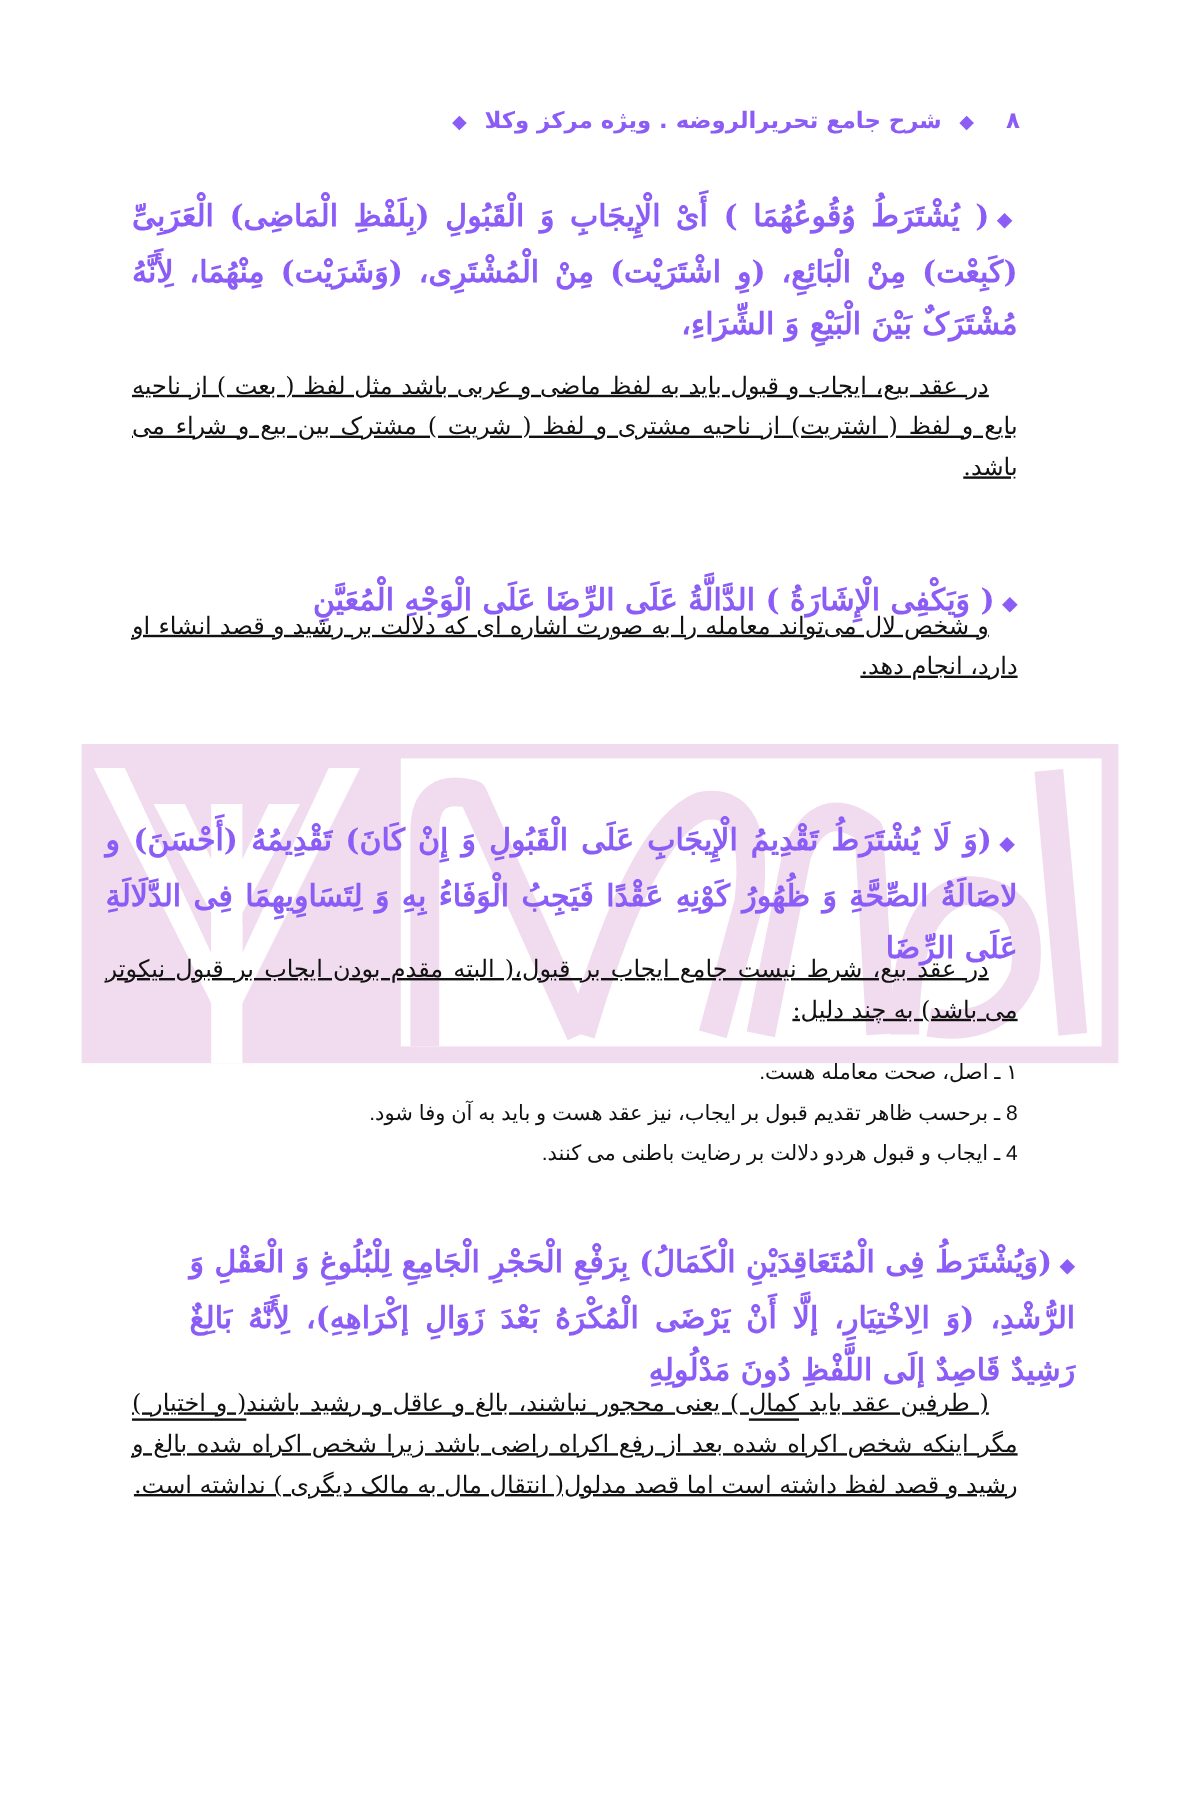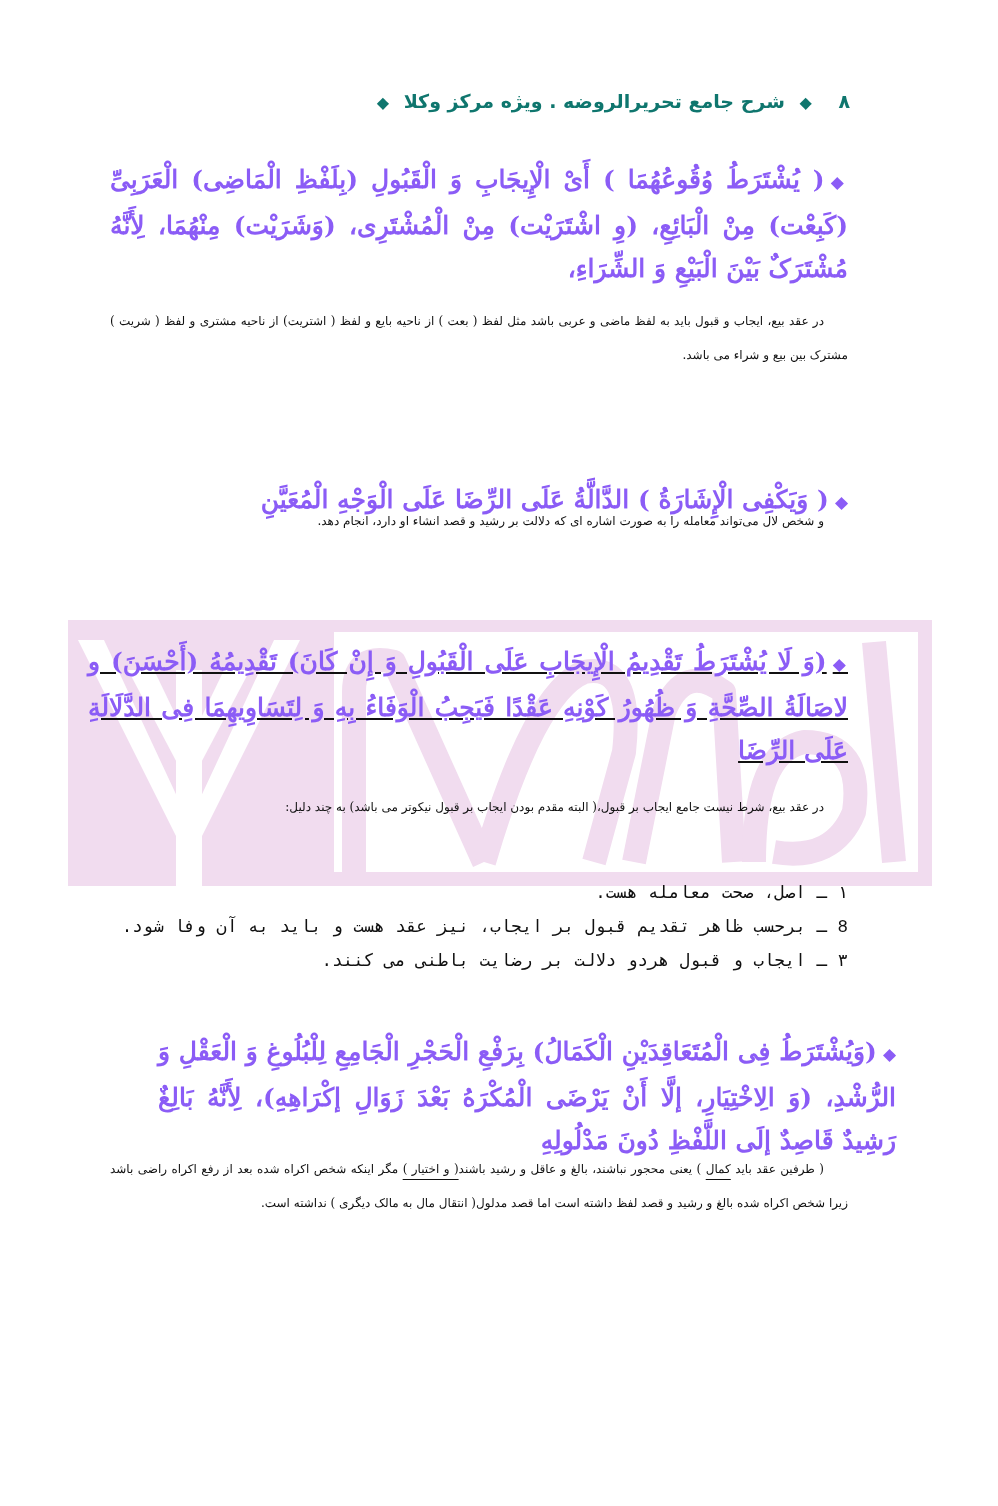--- a/index.html
+++ b/index.html
@@ -19,39 +19,40 @@
     background: #ffffff;
   }
   .wm-svg { position: absolute; left: 0; top: 0; }
 
   .content { position: absolute; left: 0; top: 0; width: 998px; z-index: 1; }
 
   .header {
     position: absolute; top: 84px; left: 360px; width: 490px; height: 34px;
     direction: rtl; text-align: right;
     font-family: "DejaVu Sans", sans-serif; font-weight: bold; font-size: 19px;
-    line-height: 34px; color: #0f766e;
+    line-height: 34px; color: #8b5cf6;
   }
   .header .diamond { font-size: 16px; margin: 0 8px; }
   .header .pagenum { margin-left: 12px; }
 
   .block { position: absolute; left: 110px; width: 738px; direction: rtl; text-align: justify; }
   .arabic {
     font-family: "DejaVu Serif", serif; font-weight: bold; font-size: 25px;
     line-height: 43px; color: #8b5cf6;
     text-align-last: right;
   }
   .persian {
-    font-family: "DejaVu Serif", serif; font-size: 12px; line-height: 34px; color: #111;
+    font-family: "DejaVu Serif", serif; font-size: 20px; line-height: 34px; color: #111;
     text-align-last: right;
+    text-decoration: underline;
   }
   .persian.indent { text-indent: 24px; }
   .bullet { font-size: 17px; margin-left: 6px; }
   .ul { text-decoration: underline; text-underline-offset: 6px; }
-  .list-item { font-family: Liberation Mono, monospace; font-size: 17.5px; line-height: 34px; text-align: right; }
+  .list-item { font-family: Liberation Sans, sans-serif; font-size: 17.5px; line-height: 34px; text-align: right; }
 </style>
 </head>
 <body>
 
 <div class="page">
 
   <div class="watermark">
     <svg class="wm-svg" width="864" height="266">
 
       <g fill="#ffffff">
@@ -91,30 +92,30 @@
       <div class="persian indent">در عقد بیع، ایجاب و قبول باید به لفظ ماضی و عربی باشد مثل لفظ ( بعت ) از ناحیه بایع و لفظ ( اشتریت) از ناحیه مشتری و لفظ ( شریت ) مشترک بین بیع و شراء می باشد.</div>
     </div>
 
     <div class="block" style="top:478px;">
       <div class="arabic"><span class="bullet">◆</span><span>( وَیَکْفِی الْإِشَارَةُ ) الدَّالَّةُ عَلَى الرِّضَا عَلَى الْوَجْهِ الْمُعَیَّنِ</span></div>
     </div>
     <div class="block" style="top:504px;">
       <div class="persian indent">و شخص لال می‌تواند معامله را به صورت اشاره ای که دلالت بر رشید و قصد انشاء او دارد، انجام دهد.</div>
     </div>
 
-    <div class="block" style="top:640px; left:88px; width:760px;text-decoration:underline;">
+    <div class="block" style="top:678px; left:88px; width:760px;">
       <div class="arabic"><span class="bullet">◆</span><span>(وَ لَا یُشْتَرَطُ تَقْدِیمُ الْإِیجَابِ عَلَى الْقَبُولِ وَ إِنْ کَانَ) تَقْدِیمُهُ (أَحْسَنَ) و لاصَالَةُ الصِّحَّةِ وَ ظُهُورُ کَوْنِهِ عَقْدًا فَیَجِبُ الْوَفَاءُ بِهِ وَ لِتَسَاوِیهِمَا فِی الدَّلَالَةِ عَلَى الرِّضَا</span></div>
     </div>
     <div class="block" style="top:790px; left:88px; width:760px;">
       <div class="persian indent">در عقد بیع، شرط نیست جامع ایجاب بر قبول،( البته مقدم بودن ایجاب بر قبول نیکوتر می باشد) به چند دلیل:</div>
     </div>
     <div class="block" style="top:876px;">
       <div class="list-item">۱ ـ اصل، صحت معامله هست.</div>
       <div class="list-item">8 ـ برحسب ظاهر تقدیم قبول بر ایجاب، نیز عقد هست و باید به آن وفا شود.</div>
-      <div class="list-item">۳ ـ ایجاب و قبول هردو دلالت بر رضایت باطنی می کنند.</div>
+      <div class="list-item">4 ـ ایجاب و قبول هردو دلالت بر رضایت باطنی می کنند.</div>
     </div>
 
     <div class="block" style="top:1030px;margin-left:48px;">
       <div class="arabic"><span class="bullet">◆</span><span>(وَیُشْتَرَطُ فِی الْمُتَعَاقِدَیْنِ الْکَمَالُ) بِرَفْعِ الْحَجْرِ الْجَامِعِ لِلْبُلُوغِ وَ الْعَقْلِ وَ الرُّشْدِ، (وَ الِاخْتِیَارِ، إلَّا أَنْ یَرْضَى الْمُکْرَهُ بَعْدَ زَوَالِ إکْرَاهِهِ)، لِأَنَّهُ بَالِغٌ رَشِیدٌ قَاصِدٌ إلَى اللَّفْظِ دُونَ مَدْلُولِهِ</span></div>
     </div>
     <div class="block" style="top:1152px;">
       <div class="persian indent"><span>( طرفین عقد باید </span><span class="ul">کمال</span><span> ) یعنی محجور نباشند، بالغ و عاقل و رشید باشند</span><span class="ul">( و اختیار )</span><span> مگر اینکه شخص اکراه شده بعد از رفع اکراه راضی باشد زیرا شخص اکراه شده بالغ و رشید و قصد لفظ داشته است اما قصد مدلول( انتقال مال به مالک دیگری ) نداشته است.</span></div>
     </div>
 
   </div>

